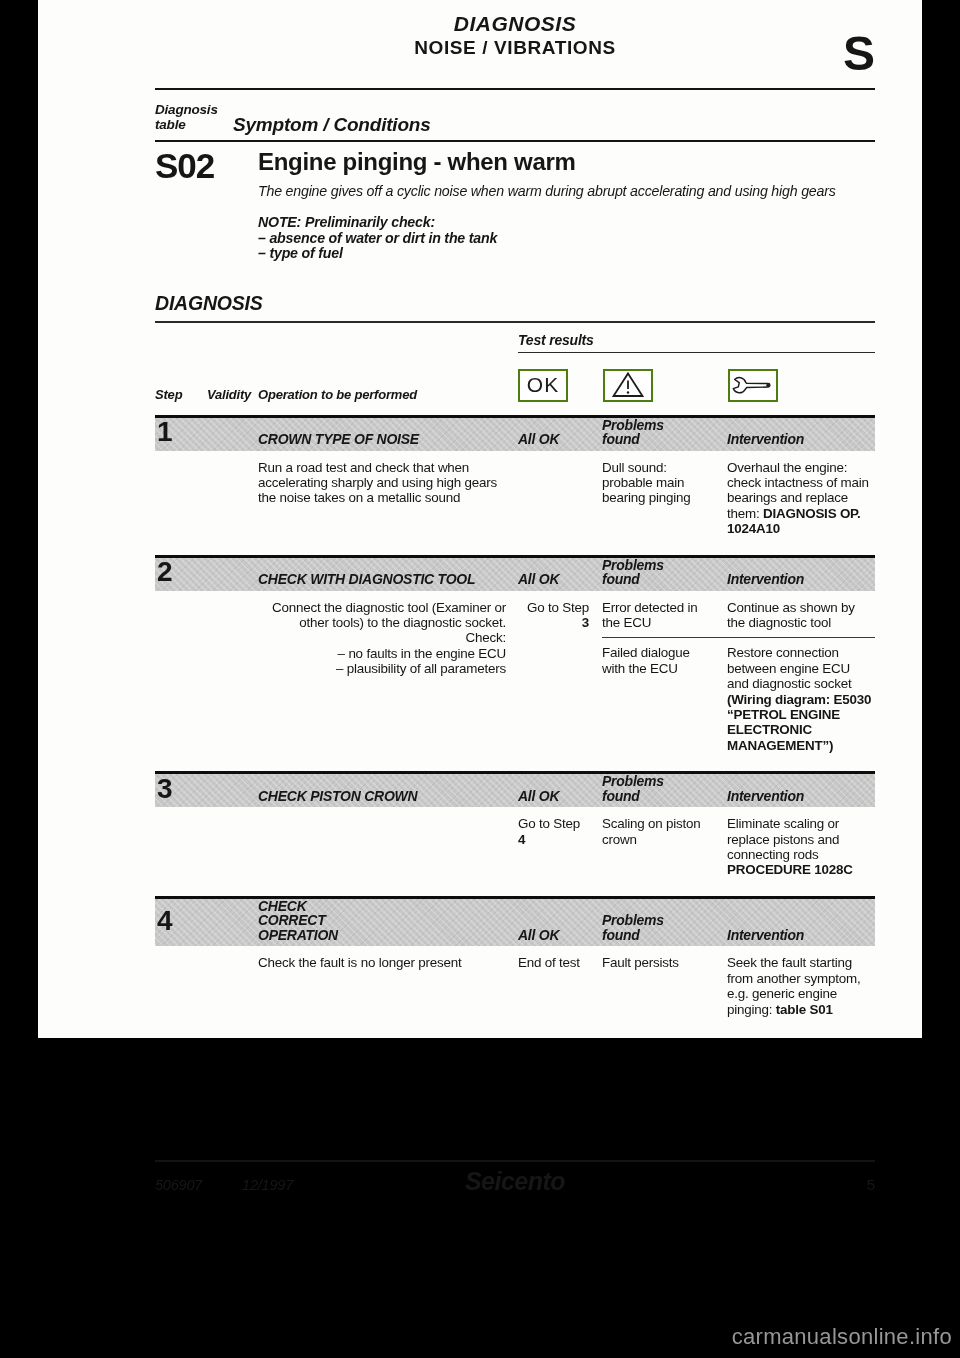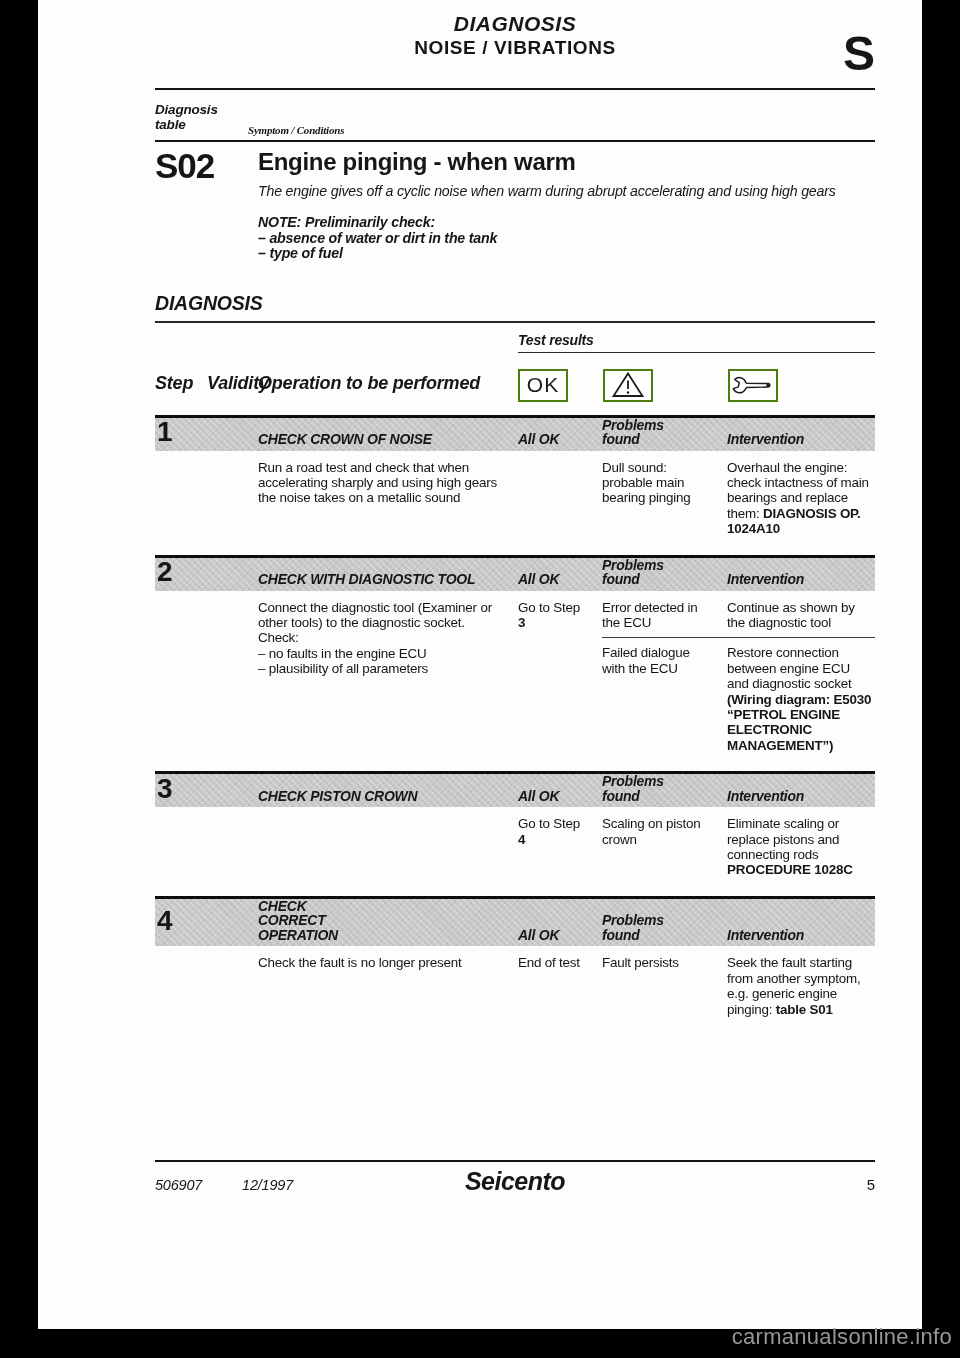--- a/index.html
+++ b/index.html
@@ -5,21 +5,21 @@
   * { margin:0; padding:0; box-sizing:border-box; }
   html,body { width:960px; height:1358px; }
   body {
     background:#000;
     font-family:"Liberation Sans", sans-serif;
     color:#161616;
     overflow:hidden;
     position:relative;
   }
   .page {
-    position:absolute; left:38px; top:0; width:884px; height:1329px;
+    position:absolute; left:38px; top:0; width:884px; height:1038px;
     background:#fdfdfb;
   }
   .content { position:relative; margin-left:117px; margin-right:47px; height:100%; }
 
   
   .masthead { position:relative; height:90px; border-bottom:2.5px solid #141414; }
   .mast-title {
     position:absolute; top:12px; left:0; right:0; text-align:center;
     font-style:italic; font-size:21px; font-weight:600; letter-spacing:.5px;
   }
@@ -28,22 +28,22 @@
     font-weight:bold; font-size:19px; letter-spacing:.6px;
   }
   .section-letter {
     position:absolute; right:0; top:30px; font-weight:bold; font-size:48px; line-height:1;
   }
 
   
   .refrow { position:relative; height:52px; border-bottom:2px solid #141414; }
   .ref-left { position:absolute; left:0; top:13px; font-weight:bold; font-style:italic;
               font-size:13.5px; line-height:14.5px; letter-spacing:-.2px; }
-  .ref-right { position:absolute; left:93px; bottom:4px; font-weight:bold; font-style:italic;
-               font-size:11px; letter-spacing:-.2px;font-family:Liberation Serif, serif; }
+  .ref-right { position:absolute; left:78px; bottom:4px; font-weight:bold; font-style:italic;
+               font-size:19px; letter-spacing:-.2px; }
 
   
   .symptom { position:relative; min-height:112px; }
   .sym-code { position:absolute; left:0; top:4px; font-weight:bold; font-size:35px;
               letter-spacing:-1px; }
   .sym-body { margin-left:103px; padding-top:6px; }
   .sym-title { font-weight:bold; font-size:24px; letter-spacing:-.3px; }
   .sym-desc { margin-top:7px; font-style:italic; font-size:14.2px; letter-spacing:-.2px; }
   .sym-note { margin-top:16px; font-weight:bold; font-style:italic; font-size:14.2px;
               line-height:15.5px; letter-spacing:-.2px; }
@@ -61,22 +61,22 @@
   .test-head { position:relative; height:52px; }
   .icon-box {
     position:absolute; top:16px; width:50px; height:33px;
     border:2px solid #4d7c0f; background:#fff;
     display:flex; align-items:center; justify-content:center;
   }
   .icon-ok { left:363px; }
   .icon-warn { left:448px; }
   .icon-wrench { left:573px; }
   .ok-text { font-size:21px; letter-spacing:1px; color:#1c1c1c; }
-  .col-label { position:absolute; bottom:11px; font-weight:bold; font-style:italic;
-               font-size:18px; letter-spacing:-.2px;text-align:center; }
+  .col-label { position:absolute; bottom:3px; font-weight:bold; font-style:italic;
+               font-size:13px; letter-spacing:-.2px;text-align:center; }
   .lbl-step { left:0; } .lbl-validity { left:52px; } .lbl-operation { left:103px; }
 
   
   .band {
     margin-top:10px;
     display:grid; grid-template-columns:52px 51px 260px 84px 125px 1fr;
     align-items:end;
     min-height:36px;
     border-top:3px solid #0d0d0d;
     background:#c8c8c8;
@@ -98,21 +98,21 @@
     padding:9px 0 8px 0;
     font-size:13.4px; line-height:15.4px; letter-spacing:-.2px;
   }
   .cell { padding-right:13px; }
   .cell-op { grid-column:3; padding-right:12px; }
   .cell-ok { grid-column:4; }
   .cell-pr { grid-column:5; }
   .cell-in { grid-column:6; padding-right:0; }
   .case-divider { grid-column:5 / 7; border-top:1.5px solid #3a3a3a; margin:7px 0 7px 0; }
   .r1 { grid-row:1; } .r3 { grid-row:3; }
-  .span-rows { grid-row:1 / 4; }
+  .span-rows { grid-row:1 / 4;text-align:right; }
   b { font-weight:bold; }
 
   
   .footer {
     position:absolute; left:117px; right:47px; top:1160px;
     border-top:2.5px solid #141414; padding-top:5px;
     display:flex; align-items:baseline;
   }
   .foot-left { font-style:italic; font-size:14.5px; width:240px; letter-spacing:-.2px; }
   .foot-left span { margin-right:36px; }
@@ -177,21 +177,21 @@
         </svg>
       </div>
       <div class="col-label lbl-step">Step</div>
       <div class="col-label lbl-validity">Validity</div>
       <div class="col-label lbl-operation">Operation to be performed</div>
     </div>
 
     <div class="band">
       <div class="step-num">1</div>
       <div></div>
-      <div class="band-title">CHECK CROWN OF NOISE</div>
+      <div class="band-title">CROWN TYPE OF NOISE</div>
       <div class="band-lbl">All OK</div>
       <div class="band-lbl pre-wrap">Problems
 found</div>
       <div class="band-lbl">Intervention</div>
     </div>
     <div class="body-row">
       <div class="cell cell-op">Run a road test and check that when accelerating sharply and using high gears the noise takes on a metallic sound</div>
       <div class="cell cell-pr">Dull sound: probable main bearing pinging</div>
       <div class="cell cell-in"><span>Overhaul the engine: check intactness of main bearings and replace them: </span><b>DIAGNOSIS OP. 1024A10</b></div>
     </div>

